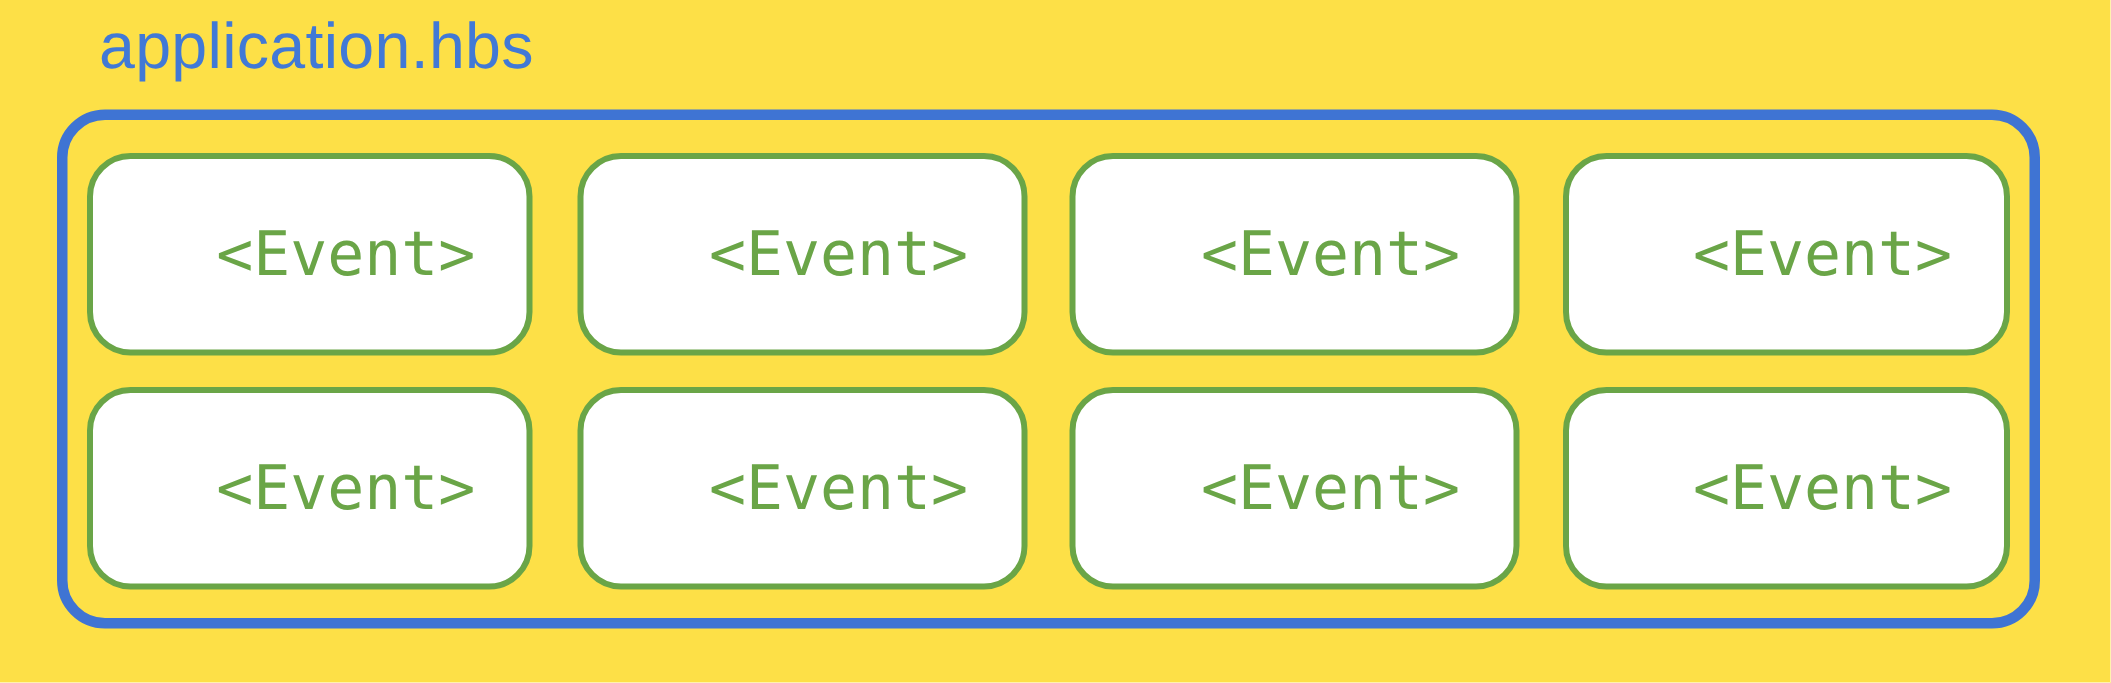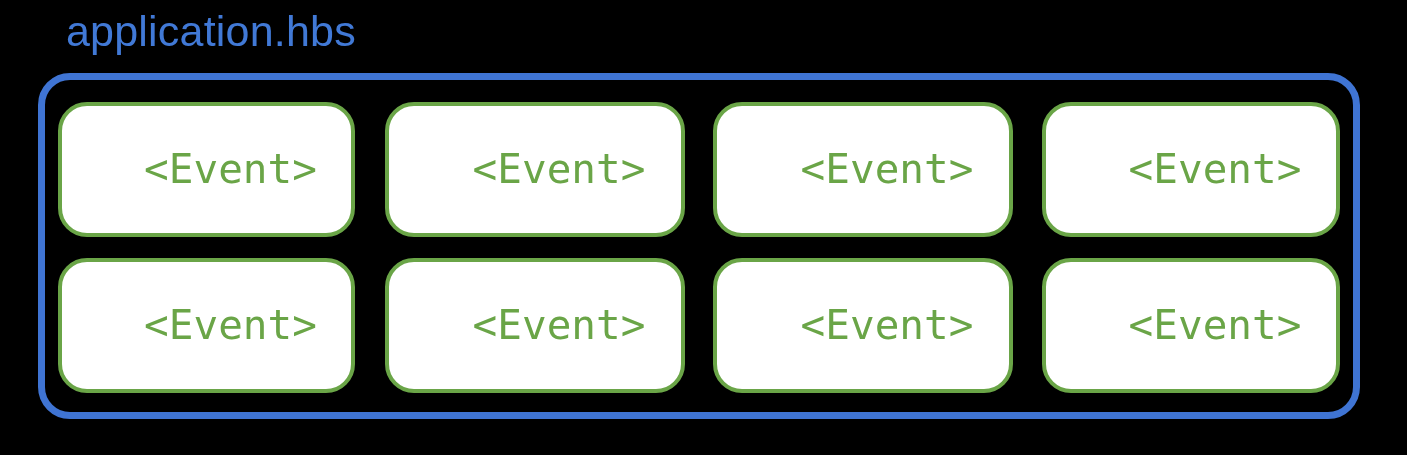--- a/index.html
+++ b/index.html
@@ -7,21 +7,21 @@
     padding: 0;
     background: #ffffff;
   }
   body {
     font-family: "Liberation Sans", sans-serif;
   }
   #canvas {
     position: relative;
     width: 1407px;
     height: 455px;
-    background: #000000;
+    background: #fde047;
     overflow: hidden;
   }
 
   
   .file-label {
     position: absolute;
     left: 66px;
     top: 4px;
     font-family: "Liberation Sans", sans-serif;
     font-size: 43px;

